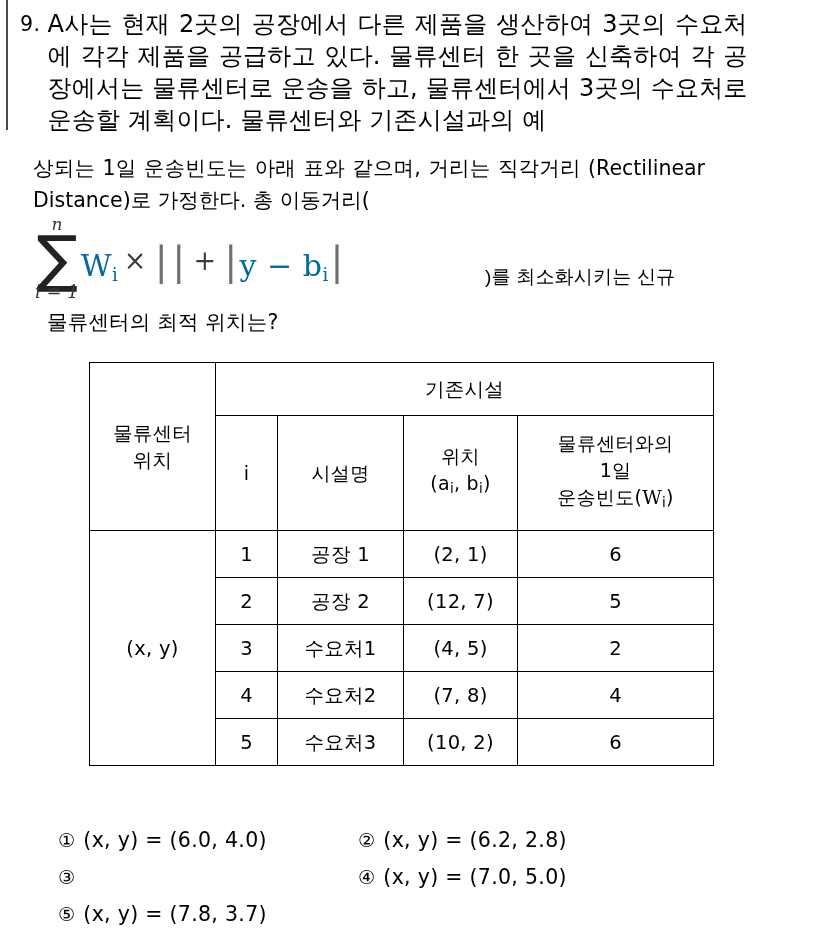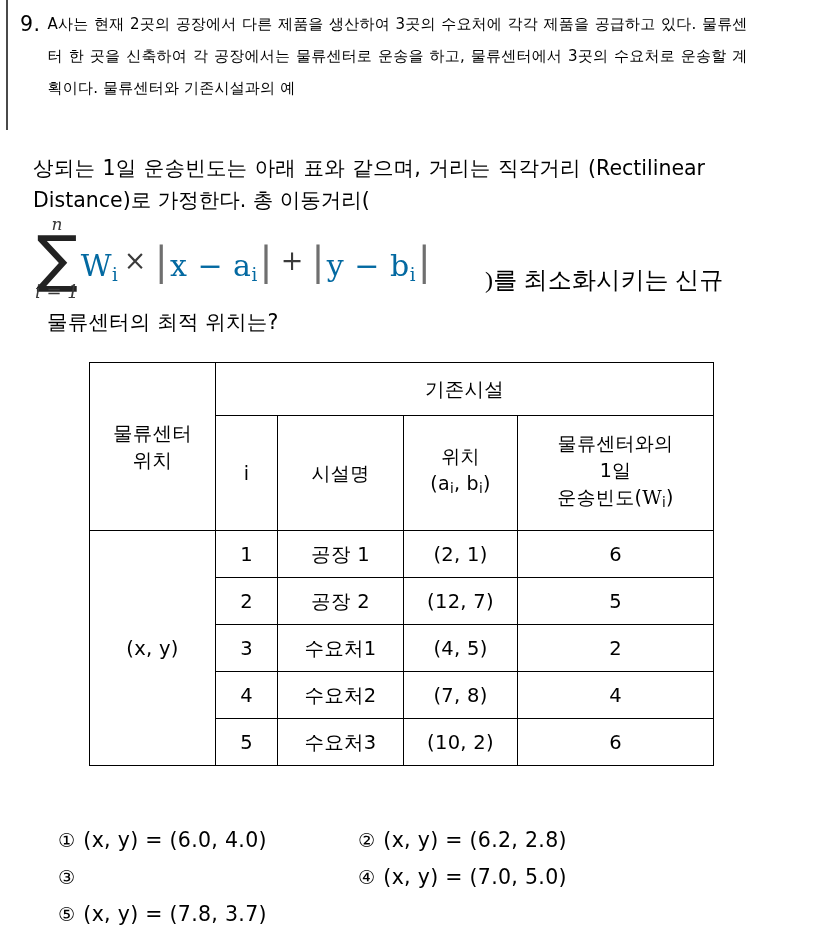--- a/index.html
+++ b/index.html
@@ -47,21 +47,21 @@
   }
   .q-number {
     flex: 0 0 auto;
     font-size: 20.5px;
     line-height: 32px;
     letter-spacing: 0.5px;
     padding-right: 7px;
   }
   .q-body {
     flex: 1 1 auto;
-    font-size: 15px;
+    font-size: 24px;
     line-height: 32px;
     letter-spacing: 0.2px;
     text-align: justify;
     text-justify: inter-character;
     word-break: break-all;
     max-width: 700px;
   }
 
   
   .para2 {
@@ -144,22 +144,22 @@
     color: #6f6f6f;
     font-weight: 300;
     position: relative;
     top: 2px;
     margin: 0 2px;
   }
   .f-close-paren {
     position: absolute;
     left: 455px;
     top: 48px;
-    font-size: 24px;
-    font-family: Liberation Serif, serif;
+    font-size: 19px;
+    font-family: Liberation Sans, sans-serif;
     color: #000;
     letter-spacing: 0.2px;
     white-space: nowrap;
   }
 
   .para3 {
     position: absolute;
     left: 47px;
     top: 306px;
     width: 700px;
@@ -259,21 +259,20 @@
   <div class="formula-line">
     <div class="formula">
       <div class="sigma-group">
         <span class="sigma-lim-top">n</span>
         <span class="sigma-glyph">∑</span>
         <span class="sigma-lim-bot">i = 1</span>
       </div>
       <span class="f-term"><span>W</span><span class="f-sub">i</span></span>
       <span class="f-op">×</span>
       <span class="f-abs">|</span>
-      <span class="f-term"><span>x − a</span><span class="f-sub">i</span></span>
       <span class="f-abs">|</span>
       <span class="f-op">+</span>
       <span class="f-abs">|</span>
       <span class="f-term"><span>y − b</span><span class="f-sub">i</span></span>
       <span class="f-abs">|</span>
     </div>
     <div class="f-close-paren">)를 최소화시키는 신규</div>
   </div>
 
   <div class="para3">물류센터의 최적 위치는?</div>

